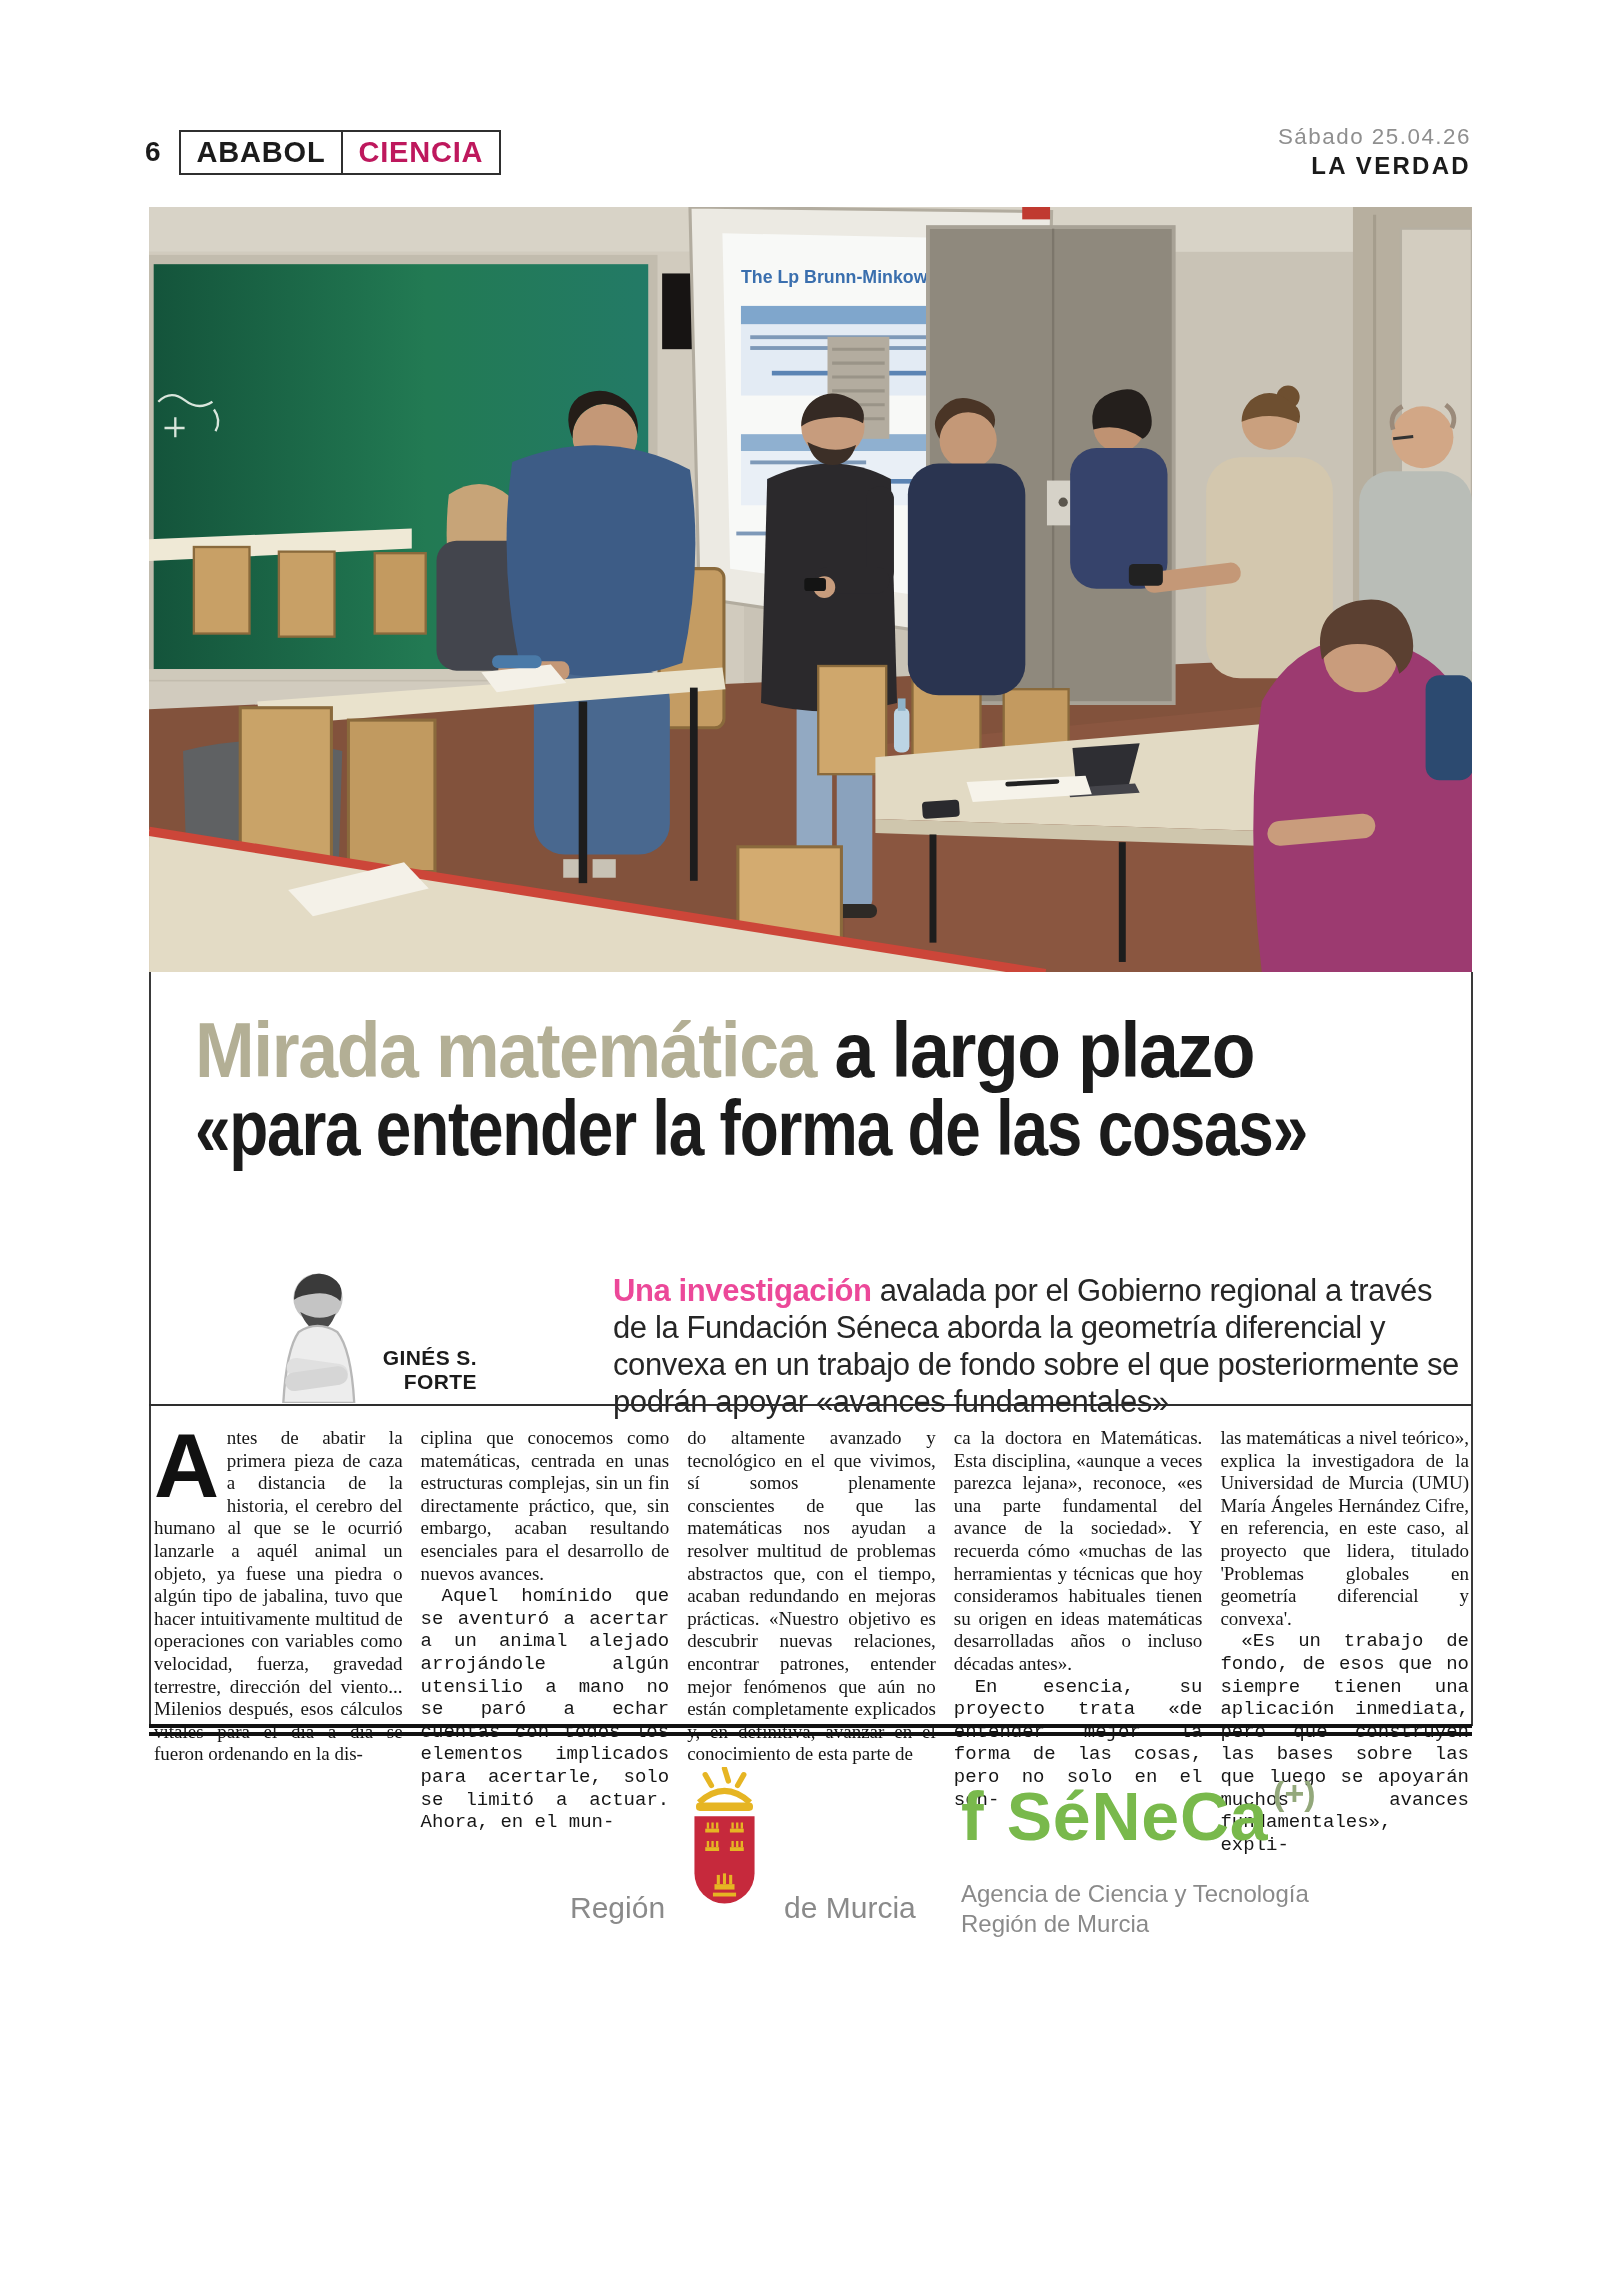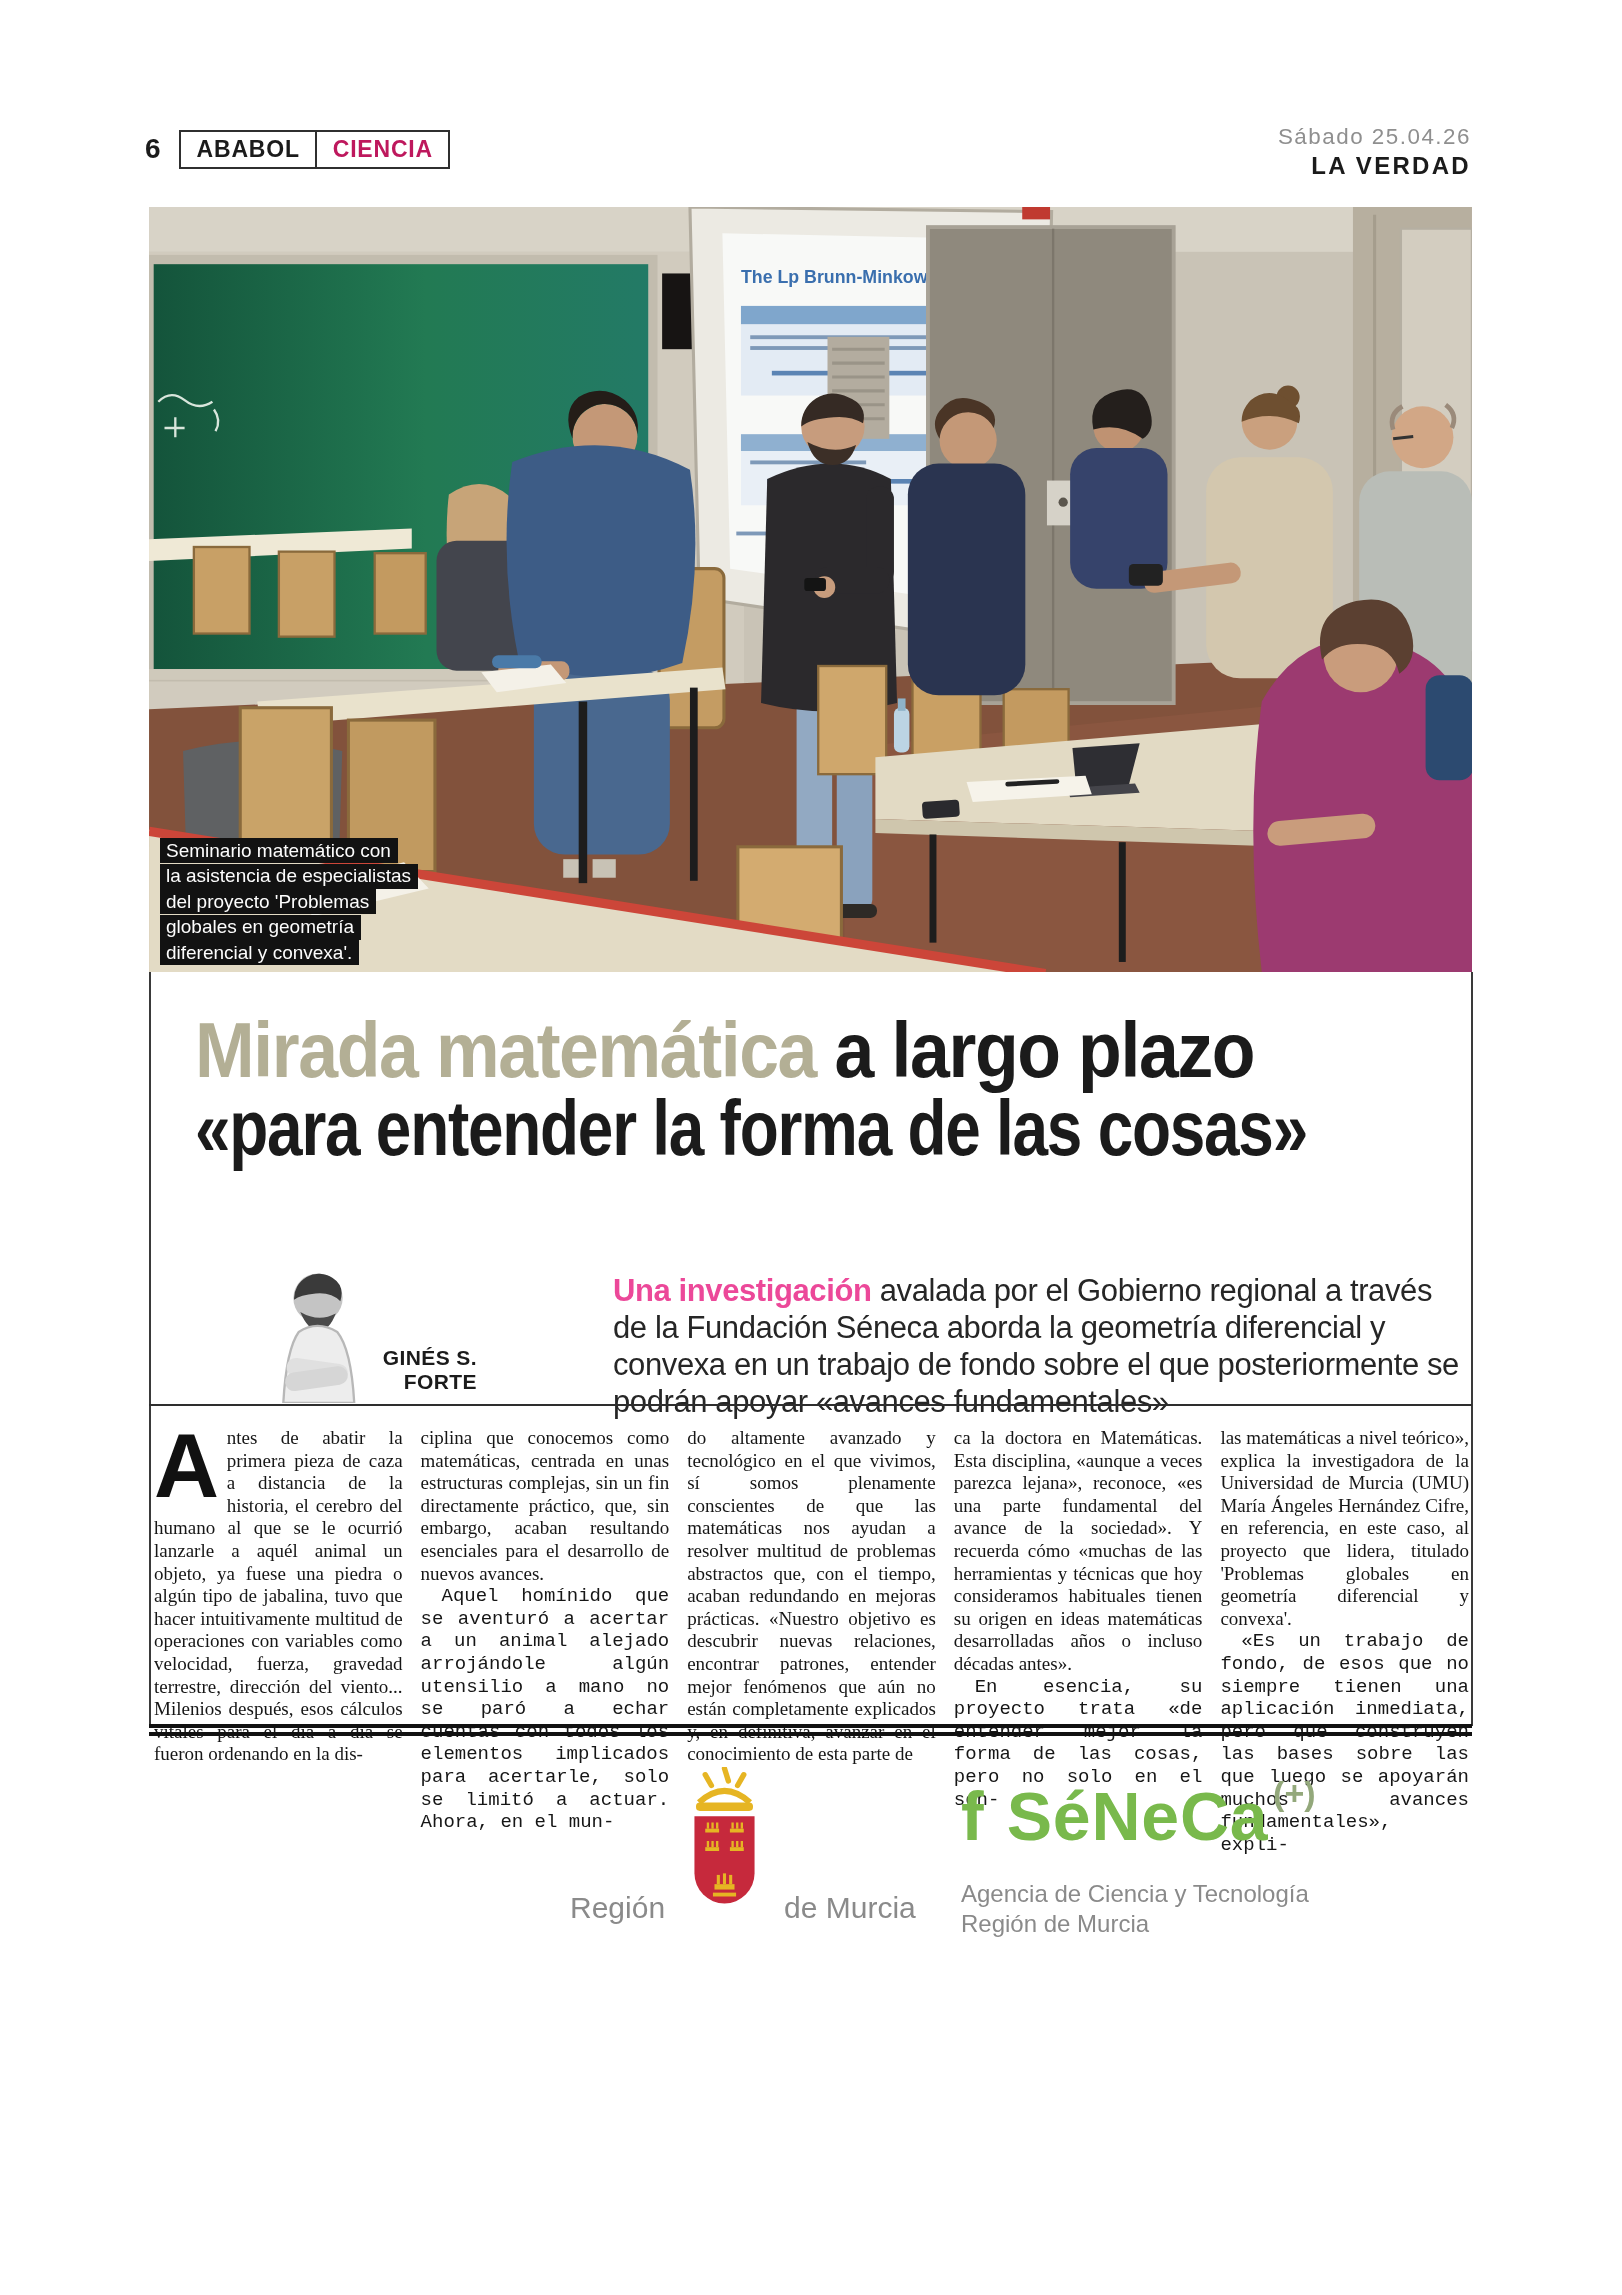--- a/index.html
+++ b/index.html
@@ -3,21 +3,21 @@
 <meta charset="utf-8">
 <style>
   html,body{margin:0;padding:0;background:#ffffff;}
   .page{position:relative;width:1622px;height:2295px;background:#fff;overflow:hidden;
         font-family:"Liberation Sans",sans-serif;color:#1b1b1b;}
 
   
   .hdr-left{position:absolute;top:130px;left:145px;display:flex;align-items:center;}
   .page-num{font-size:28px;font-weight:bold;margin-right:18.5px;}
   .section-box{display:flex;border:2.3px solid #2f2f2f;background:#fff;}
-  .section-box .cell{padding:3.9px 15.5px;font-size:23px;font-weight:bold;letter-spacing:0.8px;}
+  .section-box .cell{padding:3.9px 15.5px;font-size:29px;font-weight:bold;letter-spacing:0.8px;}
   .cell.ababol{color:#1b1b1b;border-right:2.3px solid #2f2f2f;}
   .cell.ciencia{color:#be185d;}
   .hdr-right{position:absolute;top:124px;right:151px;text-align:right;}
   .date{font-size:22.4px;color:#8f8f8f;letter-spacing:1.5px;}
   .masthead{font-size:24px;font-weight:800;letter-spacing:2.3px;color:#1b1b1b;margin-top:1.5px;}
 
   
   .photo{position:absolute;top:207px;left:149px;width:1323px;height:765px;overflow:hidden;background:#c9c3b6;}
   .photo svg{display:block;}
   .caption{position:absolute;left:10.8px;bottom:6.2px;line-height:0;}
@@ -243,27 +243,20 @@
       <path d="M44,704 q100,-26 206,0 l-6,200 -194,0 z" fill="#5f6163"></path>
       <rect x="118" y="648" width="118" height="210" fill="#c9a368" stroke="#8a6a3c" stroke-width="4"></rect>
       <rect x="258" y="664" width="112" height="196" fill="#c19a60" stroke="#8a6a3c" stroke-width="4"></rect>
 
       <g>
         <polygon points="0,806 1160,990 0,990" fill="#e3dbc5"></polygon>
         <line x1="0" y1="808" x2="1160" y2="992" stroke="#cc4639" stroke-width="12"></line>
         <polygon points="180,884 330,848 362,882 212,918" fill="#f4f1e8"></polygon>
       </g>
     </svg>
-    <div class="caption">
-      <span>Seminario matemático con</span><br>
-      <span>la asistencia de especialistas</span><br>
-      <span>del proyecto 'Problemas</span><br>
-      <span>globales en geometría</span><br>
-      <span>diferencial y convexa'.</span>
-    </div>
   </div>
 
   <div class="frame-left"></div>
   <div class="frame-right"></div>
 
   <div class="headline">
     <div class="hl-line hl-1">
       <span class="hl-accent">Mirada matemática</span><span class="hl-black"> a largo plazo</span>
     </div>
     <div class="hl-line hl-2 hl-black">«para entender la forma de las cosas»</div>

